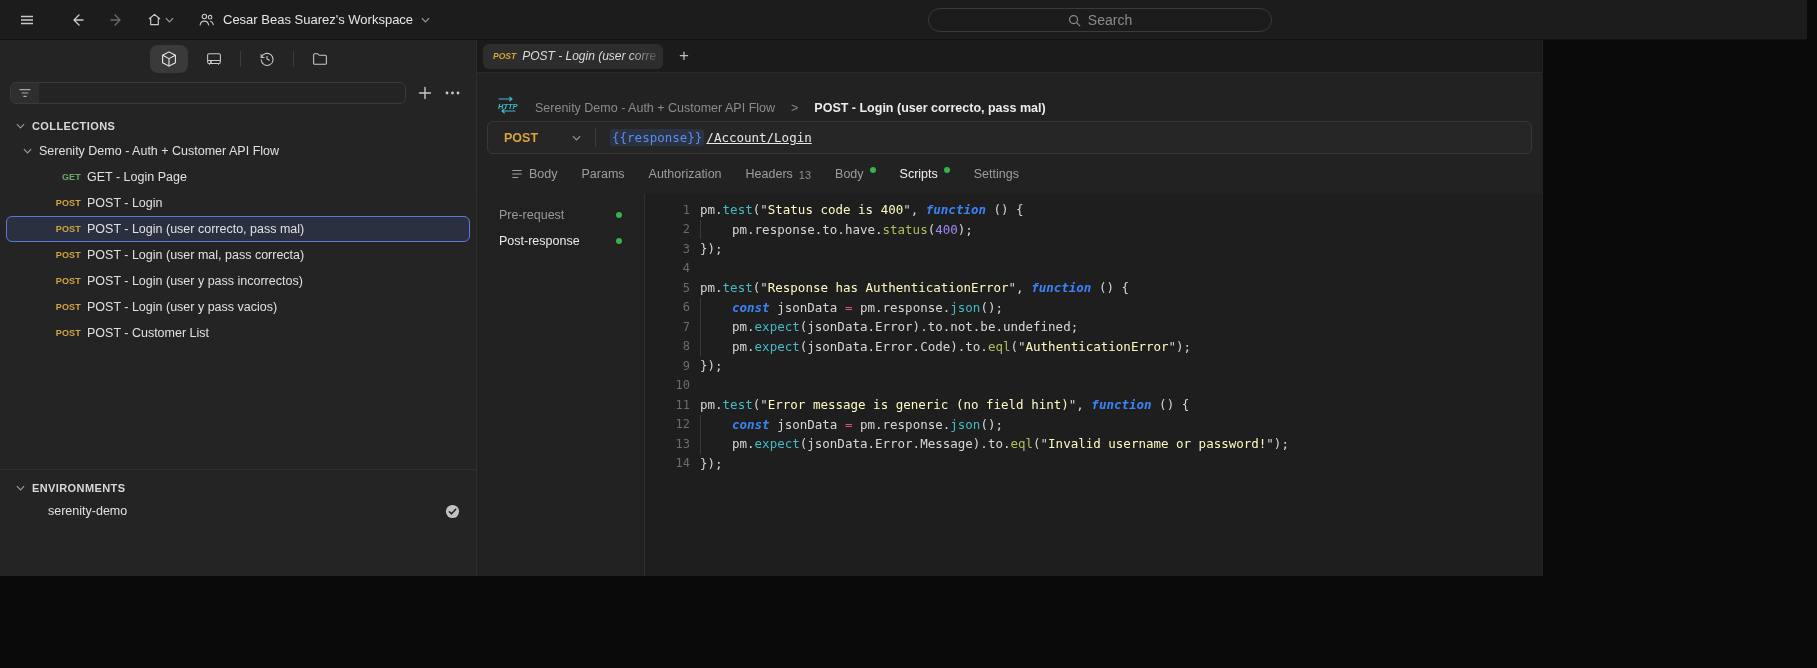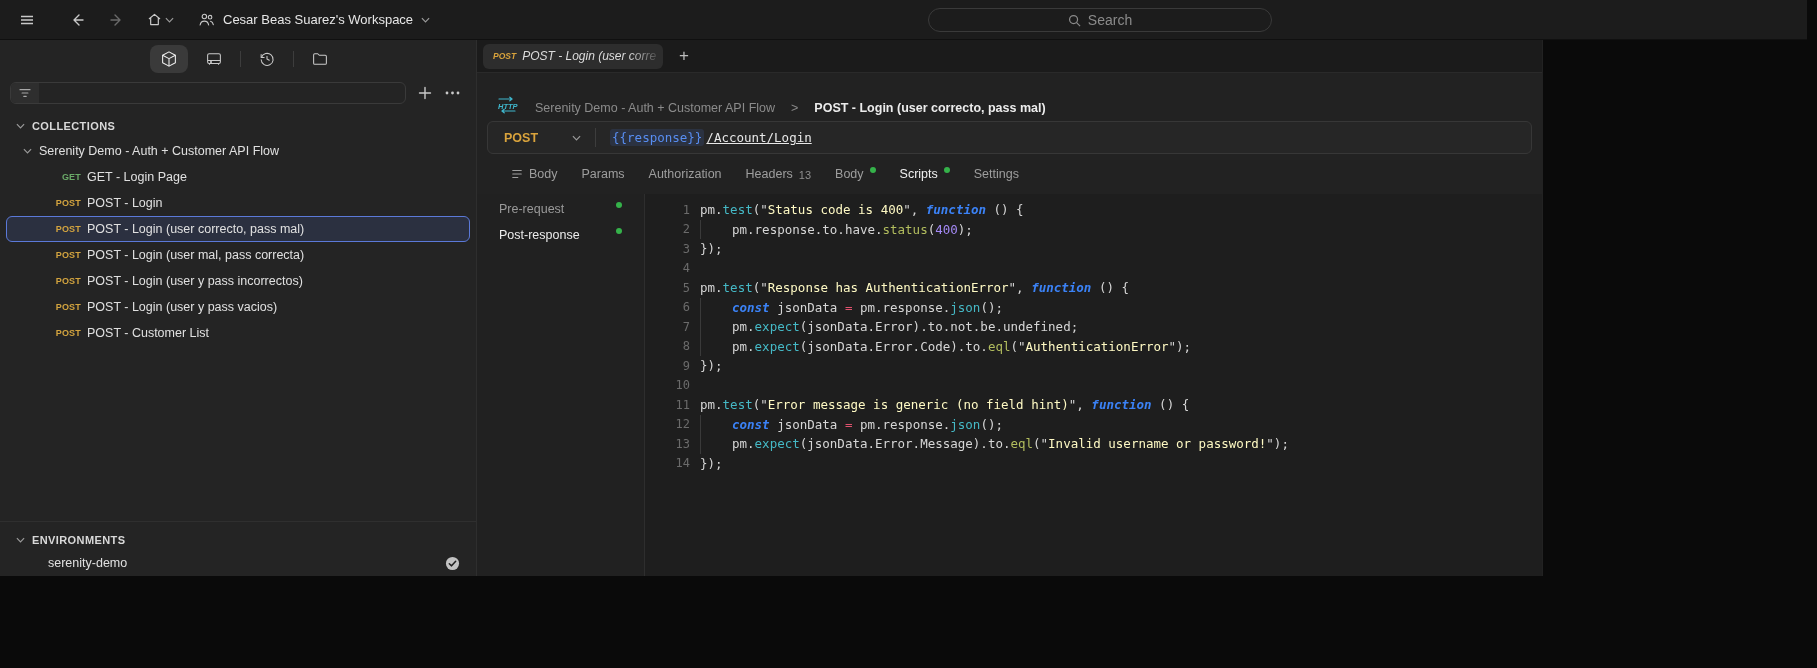--- a/index.html
+++ b/index.html
@@ -32,21 +32,21 @@
   .sec-header { display:flex; align-items:center; gap:7px; padding:12px 0 4px 16px; font-size:11px; font-weight:bold; letter-spacing:.4px; color:#d9d9d9; }
   .tree { padding-top:2px; }
   .tree-row { height:26px; display:flex; align-items:center; font-size:12.5px; color:#e0e0e0; cursor:pointer; margin:0 6px; border:1px solid transparent; border-radius:6px; }
   .tree-row.selected { border-color:#5b79d8; background:#2b3040; }
   .tree-row .chev { margin-left:16px; }
   .tree-row .c-name { margin-left:7px; }
   .m-badge { width:38px; min-width:38px; margin-left:36px; text-align:right; font-size:9px; font-weight:bold; letter-spacing:.2px; }
   .m-get { color:#6aa968; }
   .m-post { color:#d3a43f; }
   .r-label { margin-left:6px; white-space:nowrap; }
-  .env-section { margin-top:auto; }
+  .env-section { margin-top:auto; padding-bottom:52px; }
   .env-divider { height:1px; background:#2f2f2f; margin-bottom:6px; }
   .env-row { height:26px; display:flex; align-items:center; font-size:12.5px; color:#e0e0e0; padding-left:48px; padding-right:16px; cursor:pointer; }
   .env-check { margin-left:auto; display:flex; }
 
   
   .main { flex:1; display:flex; flex-direction:column; background:#222222; min-width:0; }
   .tabstrip { height:33px; background:#1b1b1b; display:flex; align-items:center; gap:16px; padding-left:6px; border-bottom:1px solid #2a2a2a; }
   .tab-chip { width:180px; height:25px; background:#2d2d2d; border-radius:6px; display:flex; align-items:center; padding-left:10px; gap:6px; font-style:italic; cursor:pointer; overflow:hidden; }
   .tab-chip .tab-m { font-size:8.5px; font-weight:bold; color:#d9a33c; }
   .tab-chip .tab-t { font-size:12px; color:#dcdcdc; white-space:nowrap; overflow:hidden; flex:1;
@@ -67,21 +67,21 @@
 
   .req-tabs { height:40px; display:flex; align-items:center; gap:24px; padding-left:34px; font-size:12.5px; }
   .req-tab { display:flex; align-items:flex-start; gap:6px; color:#9e9e9e; cursor:pointer; line-height:18px; }
   .req-tab.active { color:#f0f0f0; }
   .req-tab .t-badge { font-size:11px; color:#8f8f8f; margin-top:1px; }
   .dot { width:6px; height:6px; border-radius:50%; background:#35b24a; margin-top:2px; }
   .doc-ic { margin-top:3px; display:inline-flex; }
 
   .workarea { flex:1; display:flex; min-height:0; }
   .subnav { width:168px; min-width:168px; background:#212121; border-right:1px solid #2e2e2e; padding-top:8px; }
-  .subnav-item { height:26px; display:flex; align-items:flex-start; padding:0 22px; font-size:12.5px; color:#9a9a9a; cursor:pointer; }
+  .subnav-item { height:26px; display:flex; align-items:center; padding:0 22px; font-size:12.5px; color:#9a9a9a; cursor:pointer; }
   .subnav-item.active { color:#ececec; }
   .subnav-item .dot { margin-left:auto; margin-top:0; }
 
   .code { flex:1; background:#1e1e1e; padding-top:6px; font-family:"DejaVu Sans Mono", monospace; font-size:12.5px; overflow:hidden; cursor:text; }
   .code-line { display:flex; height:19.5px; align-items:center; white-space:pre; }
   .ln { width:55px; min-width:55px; text-align:right; padding-right:10px; color:#6b6b6b; font-size:12px; }
   .lc { display:flex; align-items:center; height:100%; }
   .guide { display:inline-block; width:32px; height:19.5px; border-left:1px solid #3a3a3a; }
   .t-pln { color:#d6d6d6; }
   .t-f { color:#45b9c6; }

